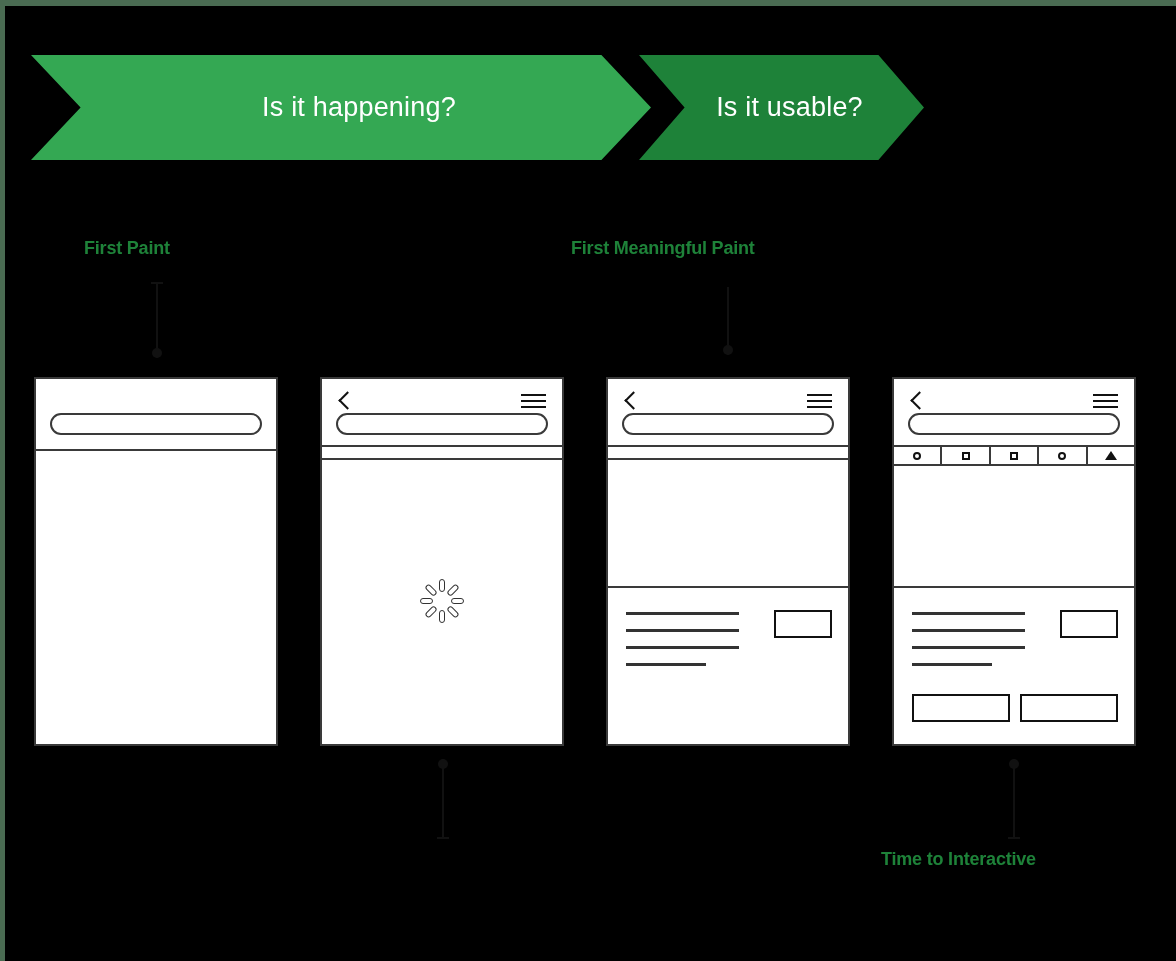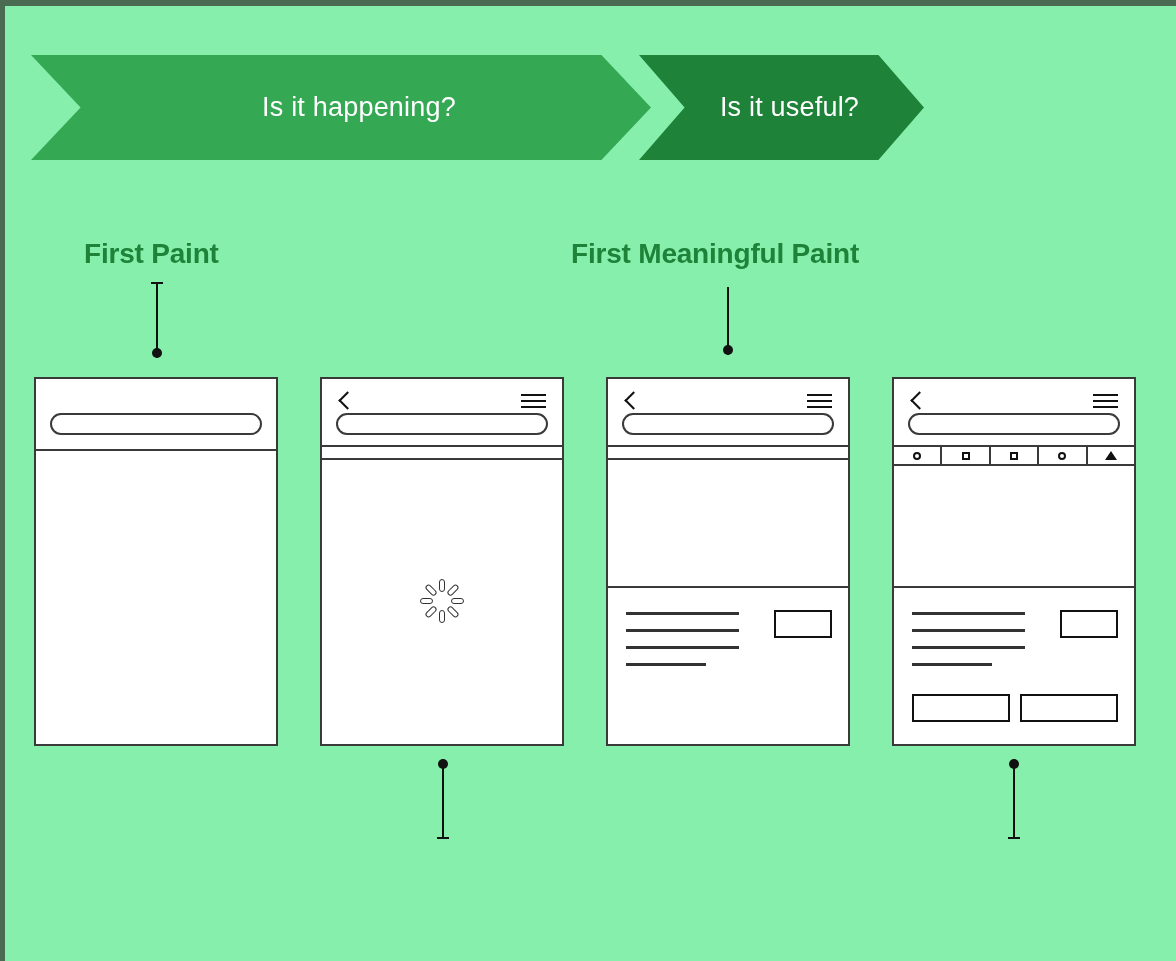--- a/index.html
+++ b/index.html
@@ -11,21 +11,21 @@
     width: 1176px;
     height: 961px;
     background: #f5f5f5;
     font-family: "Liberation Sans", sans-serif;
     overflow: hidden;
   }
   #page {
     position: relative;
     width: 1176px;
     height: 961px;
-    background: #86efac;
+    background: #000000;
     border-top: 6px solid #4a6b52;
     border-left: 5px solid #4a6b52;
     box-sizing: border-box;
   }
 
   
   .banner {
     position: absolute;
     left: 26px;
     top: 49px;
@@ -67,21 +67,21 @@
     clip-path: polygon(0 0, 82% 0, 100% 50%, 82% 100%, 0 100%, 17% 50%);
   }
   .seg1 .seg-label { transform: translateX(18px); }
   .seg2 .seg-label { transform: translateX(8px); }
   .seg3 .seg-label { transform: translateX(4px); }
 
   
   .metric-label {
     position: absolute;
     color: #1e8239;
-    font-size: 28px;
+    font-size: 18px;
     font-weight: bold;
     white-space: nowrap;
     letter-spacing: -0.2px;
   }
   .m-fp   { left: 79px;  top: 232px; }
   .m-fmp  { left: 566px; top: 232px; }
   .m-fcp  { left: 287px; top: 843px; }
   .m-tti  { left: 876px; top: 843px; }
 
   
@@ -302,26 +302,27 @@
 </head>
 <body>
 
 <div id="page">
 
   <div class="banner">
     <div class="seg seg1">
       <span class="seg-label">Is it happening?</span>
     </div>
     <div class="seg seg2">
-      <span class="seg-label">Is it useful?</span>
+      <span class="seg-label">Is it usable?</span>
     </div>
   </div>
 
   <div class="metric-label m-fp">First Paint</div>
   <div class="metric-label m-fmp">First Meaningful Paint</div>
+  <div class="metric-label m-tti">Time to Interactive</div>
 
   <div class="connector c-fp">
     <div class="conn-cap at-top"></div>
     <div class="conn-stem"></div>
     <div class="conn-dot at-bottom"></div>
   </div>
   <div class="connector c-fmp">
     <div class="conn-stem"></div>
     <div class="conn-dot at-bottom"></div>
   </div>

